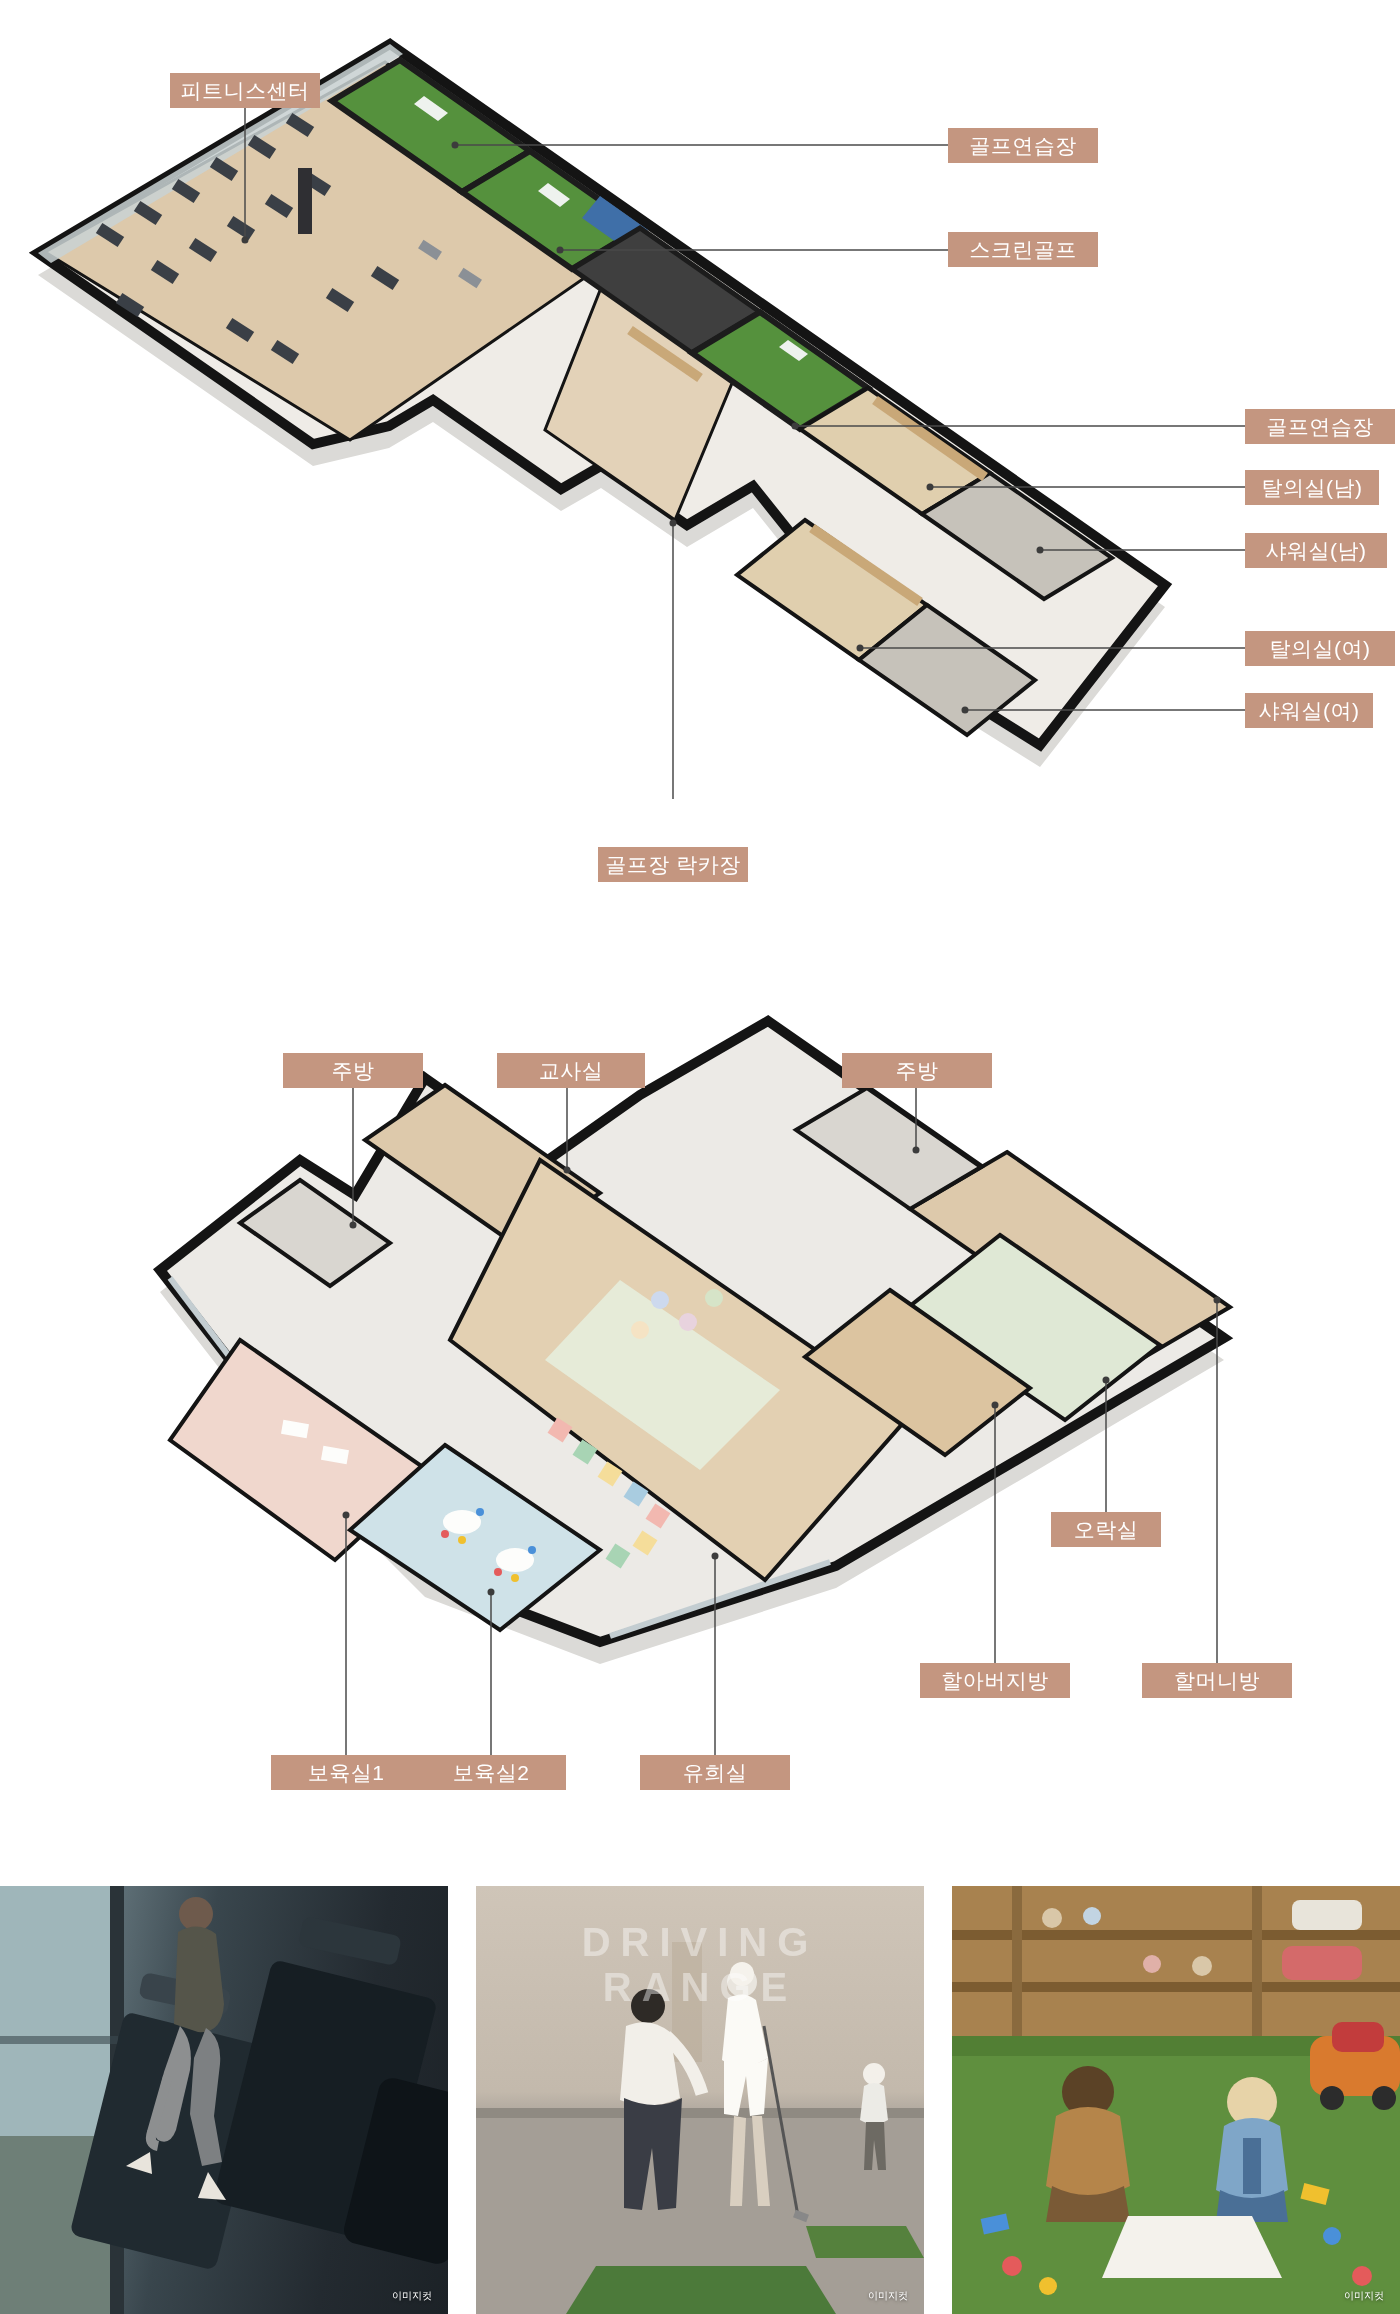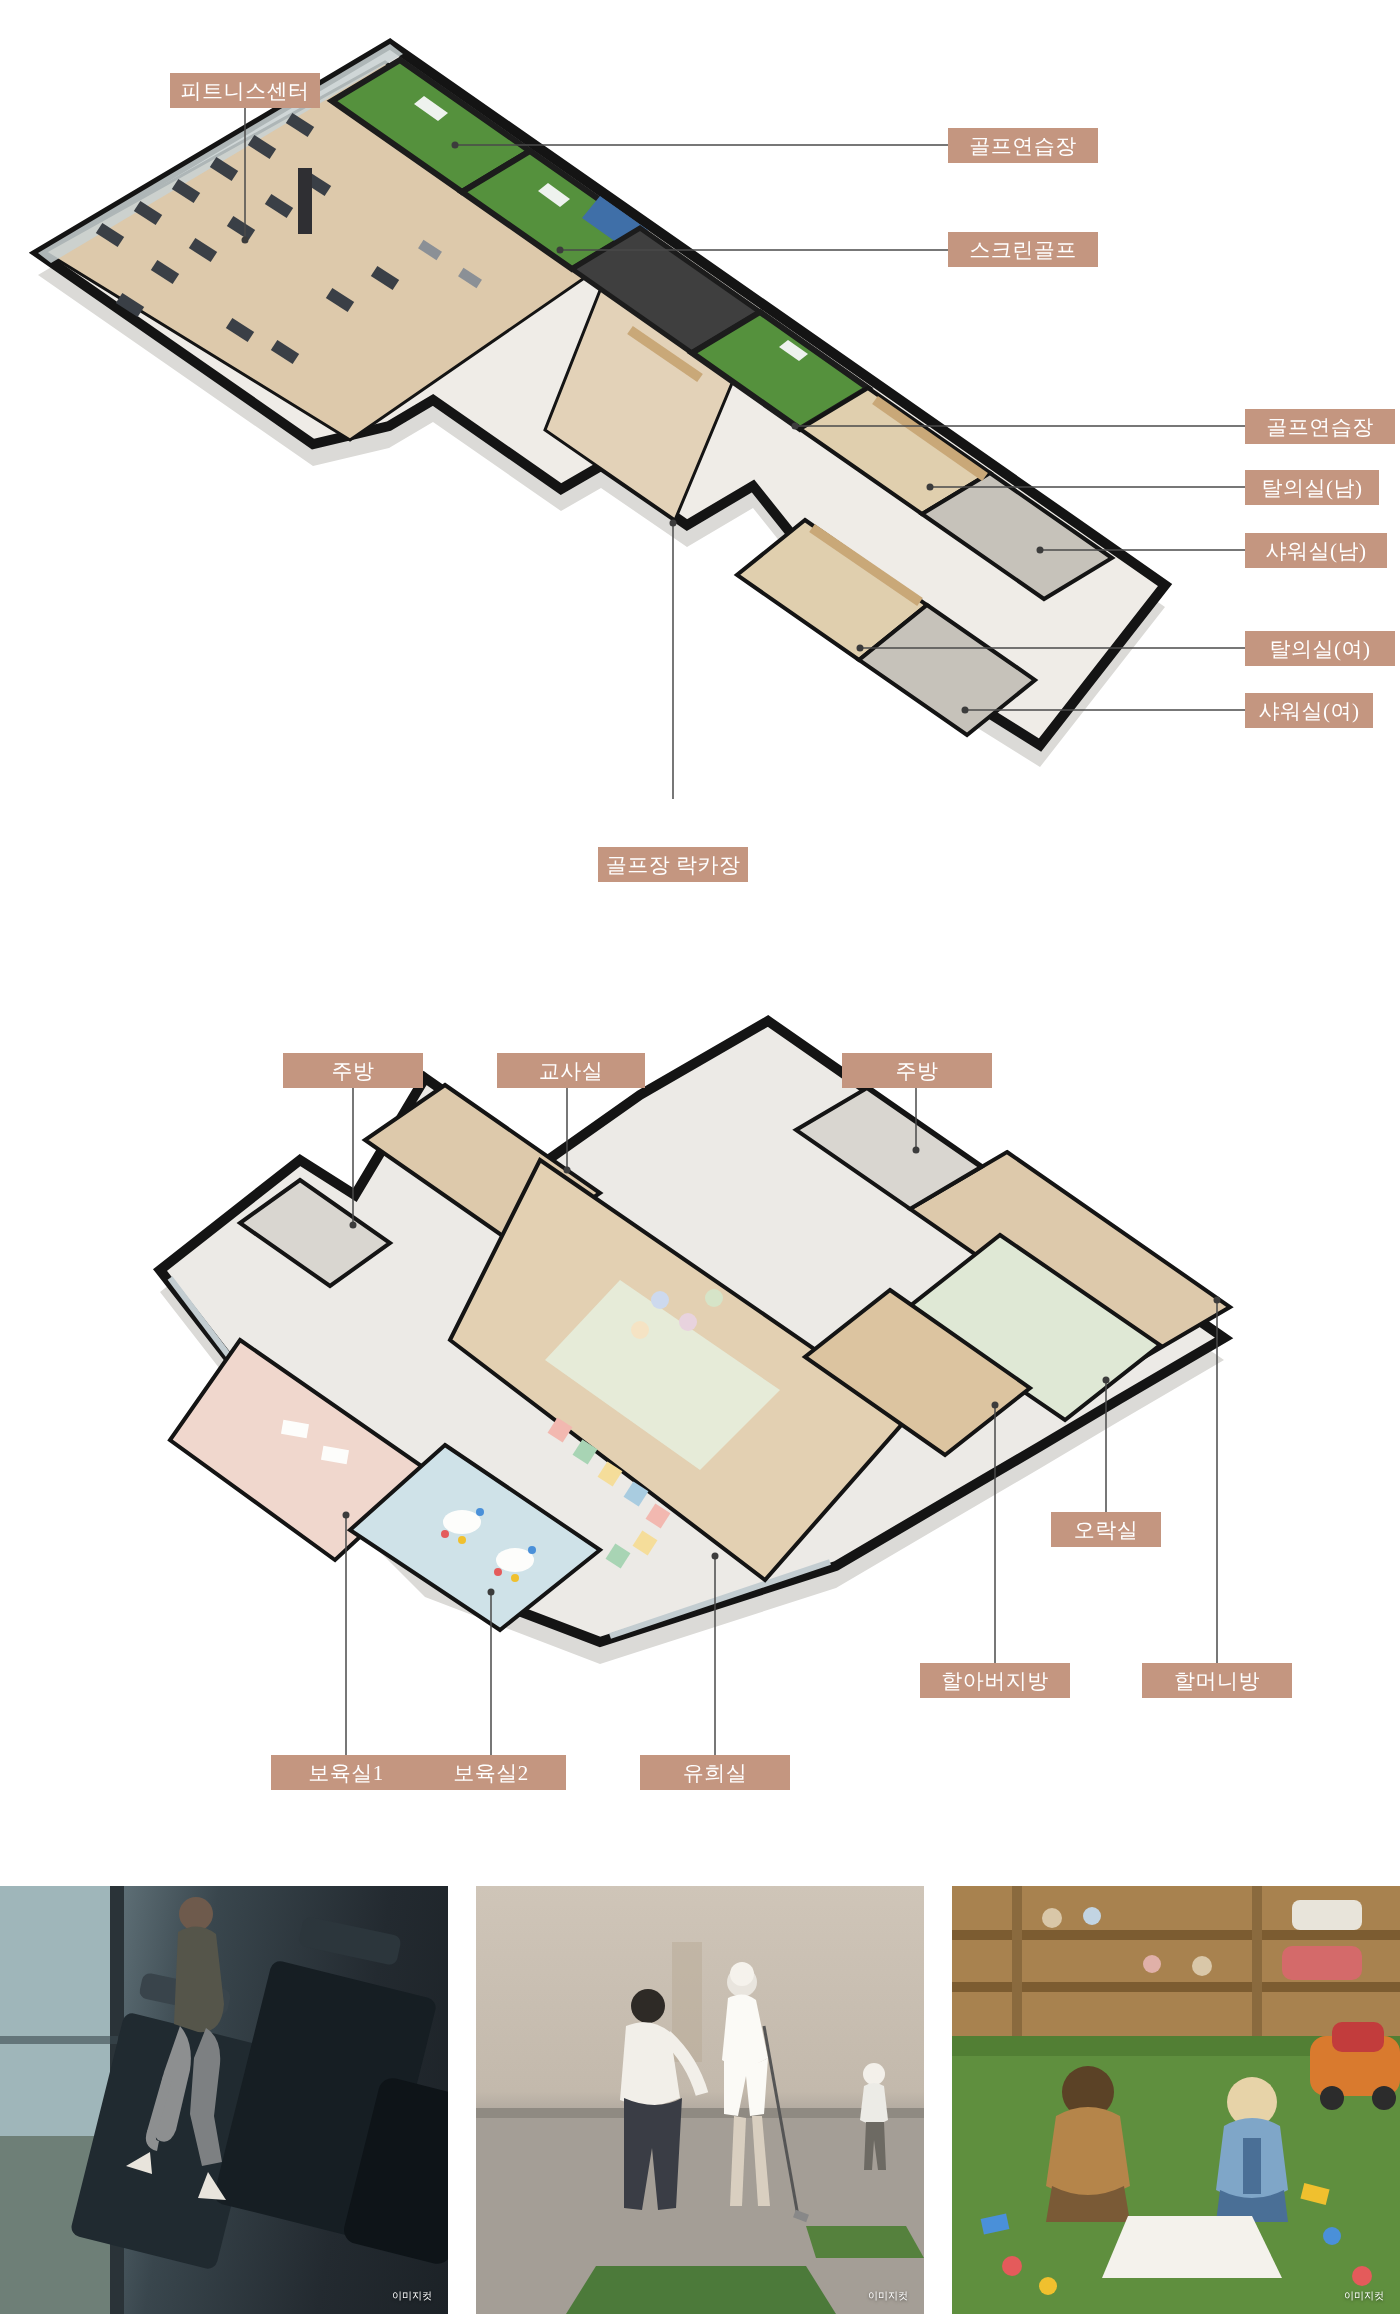--- a/index.html
+++ b/index.html
@@ -1,17 +1,17 @@
 <!DOCTYPE html>
 <html><head>
 <meta charset="utf-8">
 <style>
   html,body{margin:0;padding:0;background:#fff;}
   .stage{position:relative;width:1400px;height:2314px;background:#fff;overflow:hidden;
-         font-family:Liberation Serif, serif;}
+         font-family:Liberation Sans, sans-serif;}
   .plan-svg{position:absolute;left:0;top:0;}
   .plan-label{position:absolute;height:35px;background:#c49680;color:#fff;
     display:flex;align-items:center;justify-content:center;
     font-size:21px;letter-spacing:0.5px;white-space:nowrap;z-index:5;}
   .photo{position:absolute;top:1886px;width:448px;height:428px;overflow:hidden;}
   .photo .wm{position:absolute;right:16px;bottom:11px;color:#fff;font-size:10px;
     text-shadow:0 1px 3px rgba(0,0,0,.55);z-index:3;}
   .photo svg{position:absolute;left:0;top:0;}
   #photo-gym{left:0;background:linear-gradient(100deg,#aebfc3 0%,#70838a 14%,#39464d 42%,#232a30 75%,#1c2227 100%);}
   #photo-range{left:476px;background:linear-gradient(180deg,#cfc5b8 0%,#c3b9ac 48%,#a8a199 55%,#938d85 78%,#7d776f 100%);}
@@ -227,20 +227,21 @@
         <path d="M206,142 q16,10 14,36 l-6,52 8,46 -20,4 -12,-52 4,-56 z" fill="#7d8082"></path>
         <path d="M168,190 l-16,56 q-4,12 6,14" fill="none" stroke="#8d8f90" stroke-width="10"></path>
         <path d="M150,266 l-24,14 26,8 z" fill="#e8e4dc"></path>
         <path d="M208,286 l-10,26 28,2 z" fill="#e8e4dc"></path>
       </g>
     </svg>
     <span class="wm">이미지컷</span>
   </div>
 
   <div class="photo" id="photo-range">
+    <div class="wall-text">DRIVING RANGE</div>
     <svg width="448" height="428" viewBox="0 0 448 428">
       <rect x="0" y="228" width="448" height="200" fill="#a49e96"></rect>
       <rect x="0" y="222" width="448" height="10" fill="#8f8a82"></rect>
       <polygon points="120,380 330,380 360,428 90,428" fill="#4c7a3a"></polygon>
       <polygon points="330,340 430,340 448,372 340,372" fill="#55813d"></polygon>
       <rect x="196" y="56" width="30" height="120" fill="#b8aa96" opacity="0.5"></rect>
       <g>
         <circle cx="172" cy="120" r="17" fill="#2e2a26"></circle>
         <path d="M150,140 q24,-10 44,6 l10,66 q-30,14 -60,2 z" fill="#f2efe9"></path>
         <path d="M148,212 q32,14 58,0 l-6,110 -18,2 -6,-62 -10,62 -18,-2 z" fill="#3a3d45"></path>

